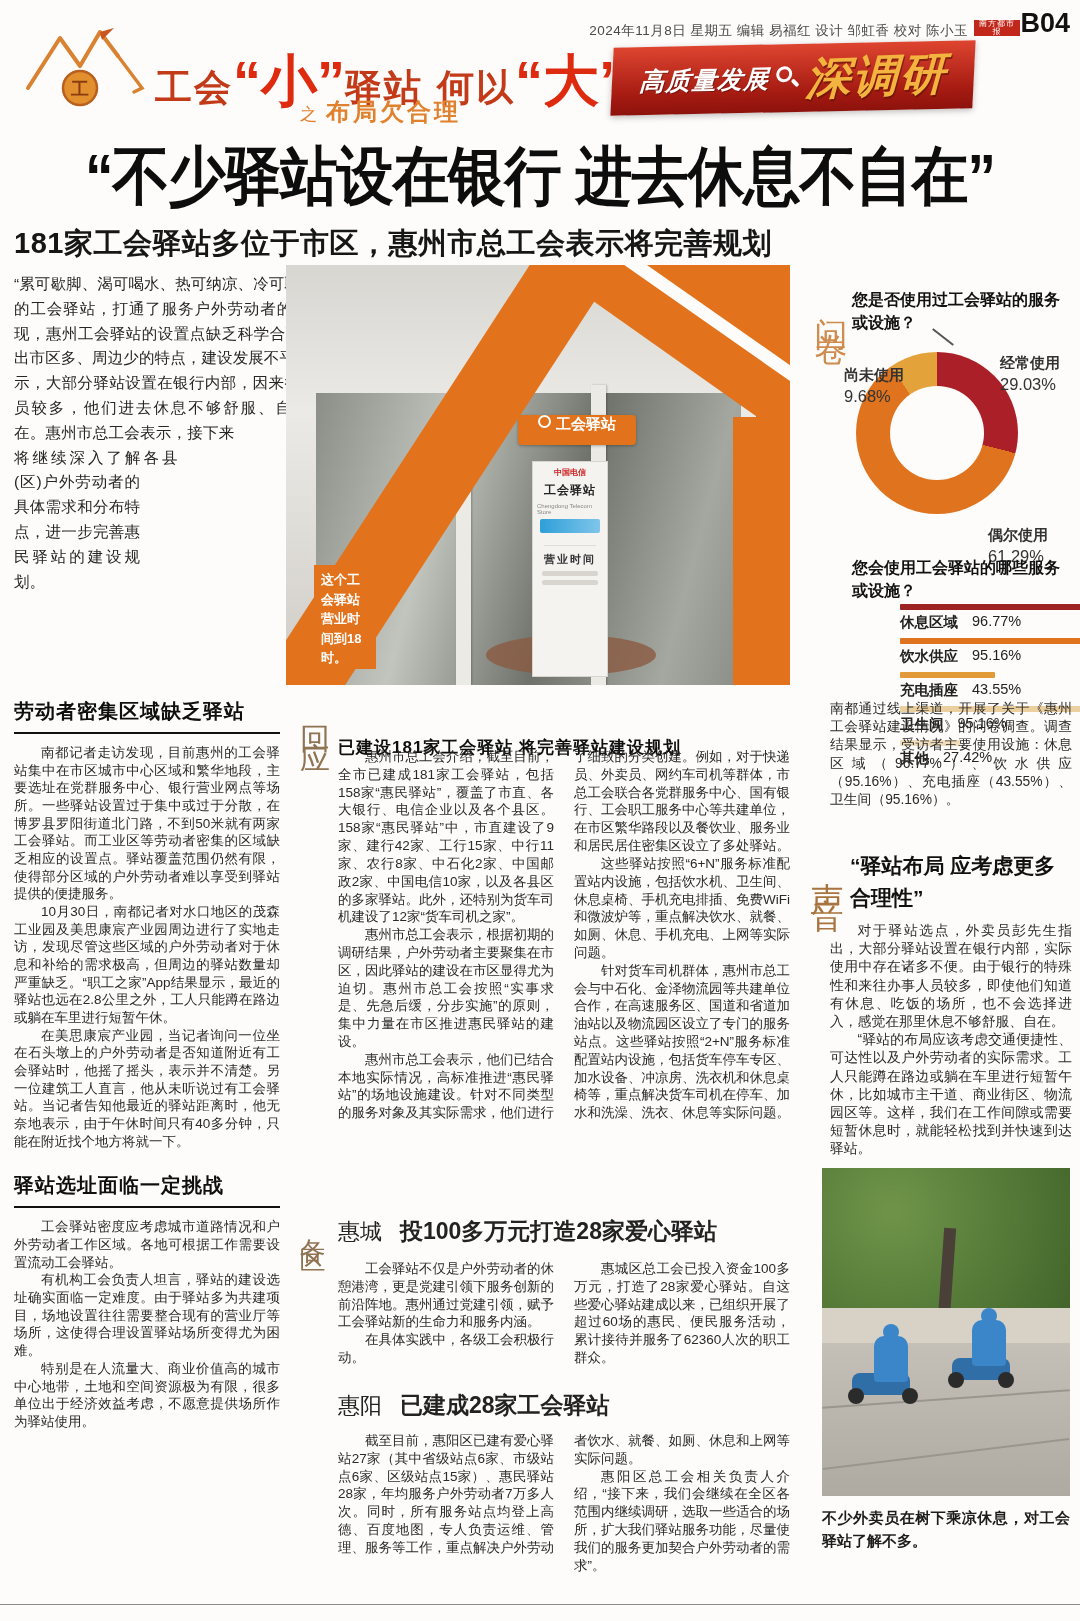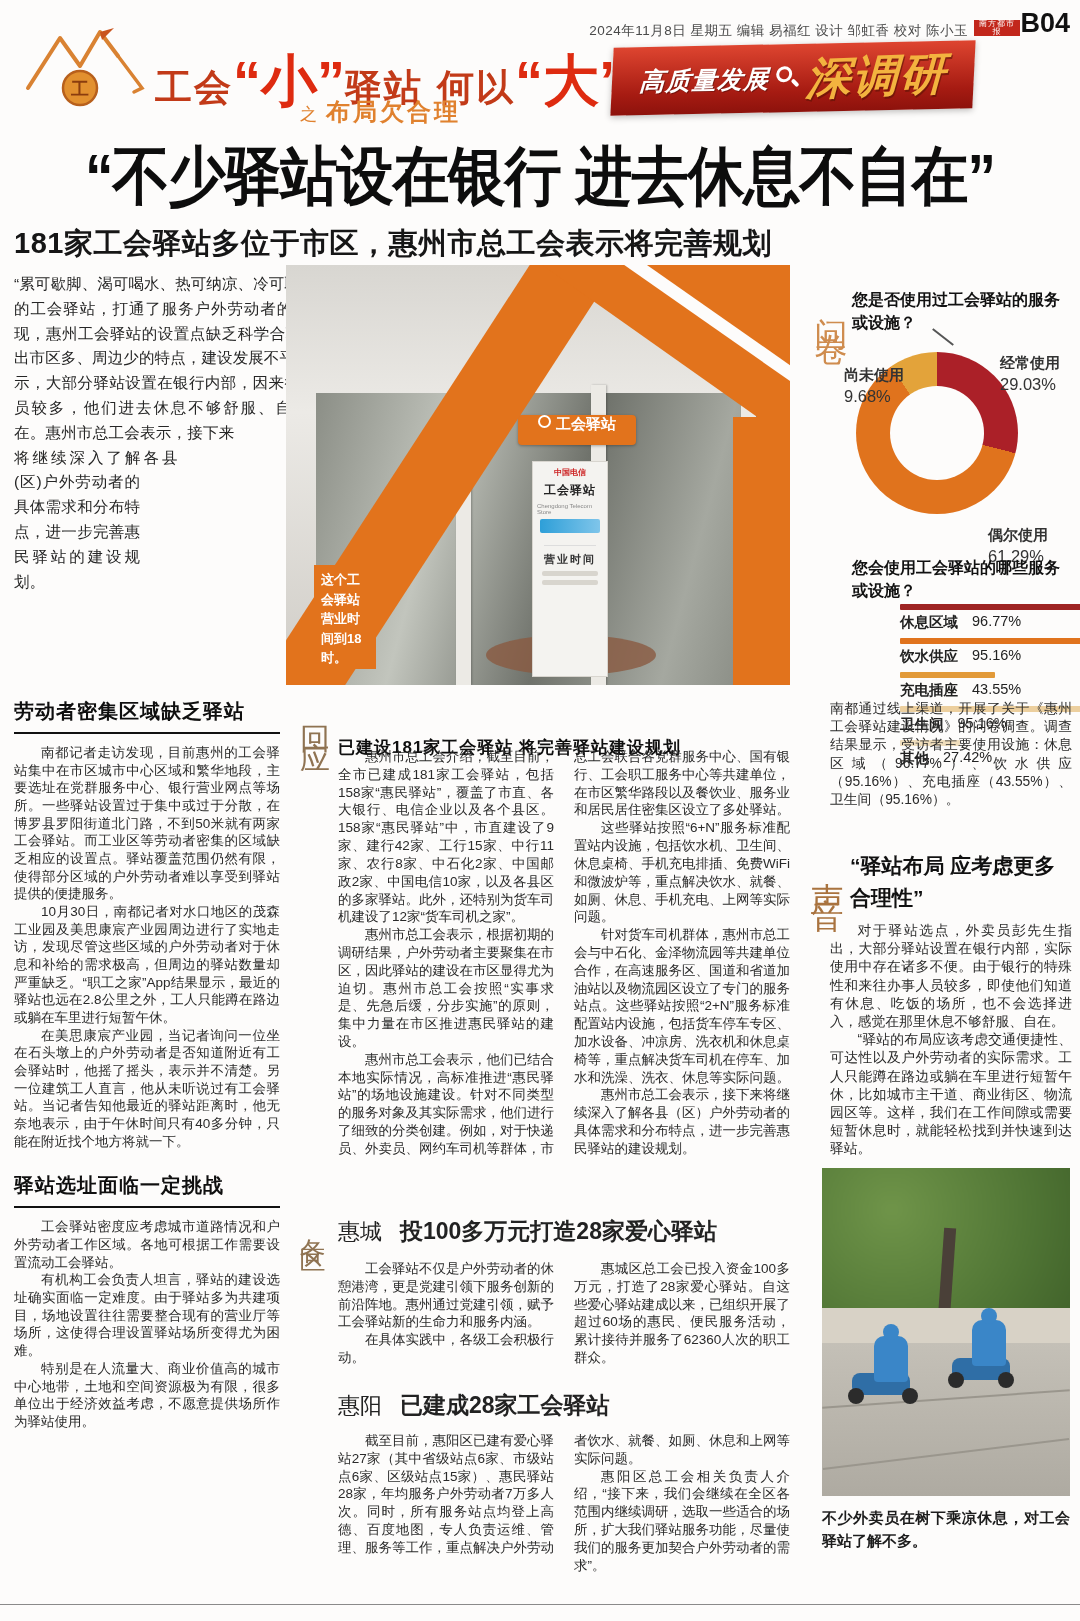--- a/index.html
+++ b/index.html
@@ -284,21 +284,20 @@
   </div>
 
   <div class="vert-label lbl-resp">回应</div>
   <div class="resp-head">已建设181家工会驿站  将完善驿站建设规划</div>
   <div class="resp-body">
       <p class="para">惠州市总工会介绍，截至目前，全市已建成181家工会驿站，包括158家“惠民驿站”，覆盖了市直、各大银行、电信企业以及各个县区。158家“惠民驿站”中，市直建设了9家、建行42家、工行15家、中行11家、农行8家、中石化2家、中国邮政2家、中国电信10家，以及各县区的多家驿站。此外，还特别为货车司机建设了12家“货车司机之家”。</p>
       <p class="para">惠州市总工会表示，根据初期的调研结果，户外劳动者主要聚集在市区，因此驿站的建设在市区显得尤为迫切。惠州市总工会按照“实事求是、先急后缓，分步实施”的原则，集中力量在市区推进惠民驿站的建设。</p>
       <p class="para">惠州市总工会表示，他们已结合本地实际情况，高标准推进“惠民驿站”的场地设施建设。针对不同类型的服务对象及其实际需求，他们进行了细致的分类创建。例如，对于快递员、外卖员、网约车司机等群体，市总工会联合各党群服务中心、国有银行、工会职工服务中心等共建单位，在市区繁华路段以及餐饮业、服务业和居民居住密集区设立了多处驿站。</p>
       <p class="para">这些驿站按照“6+N”服务标准配置站内设施，包括饮水机、卫生间、休息桌椅、手机充电排插、免费WiFi和微波炉等，重点解决饮水、就餐、如厕、休息、手机充电、上网等实际问题。</p>
       <p class="para">针对货车司机群体，惠州市总工会与中石化、金泽物流园等共建单位合作，在高速服务区、国道和省道加油站以及物流园区设立了专门的服务站点。这些驿站按照“2+N”服务标准配置站内设施，包括货车停车专区、加水设备、冲凉房、洗衣机和休息桌椅等，重点解决货车司机在停车、加水和洗澡、洗衣、休息等实际问题。</p>
-      <p class="para">惠州市总工会表示，接下来将继续深入了解各县（区）户外劳动者的具体需求和分布特点，进一步完善惠民驿站的建设规划。</p>
     </div>
 
   <div class="vert-label lbl-district">各区</div>
   <div class="dist-head d1-head">
     <span>惠城</span>
     <span class="dh-title">投100多万元打造28家爱心驿站</span>
   </div>
   <div class="d1-body">
       <p class="para">工会驿站不仅是户外劳动者的休憩港湾，更是党建引领下服务创新的前沿阵地。惠州通过党建引领，赋予工会驿站新的生命力和服务内涵。</p>
       <p class="para">在具体实践中，各级工会积极行动。</p>

